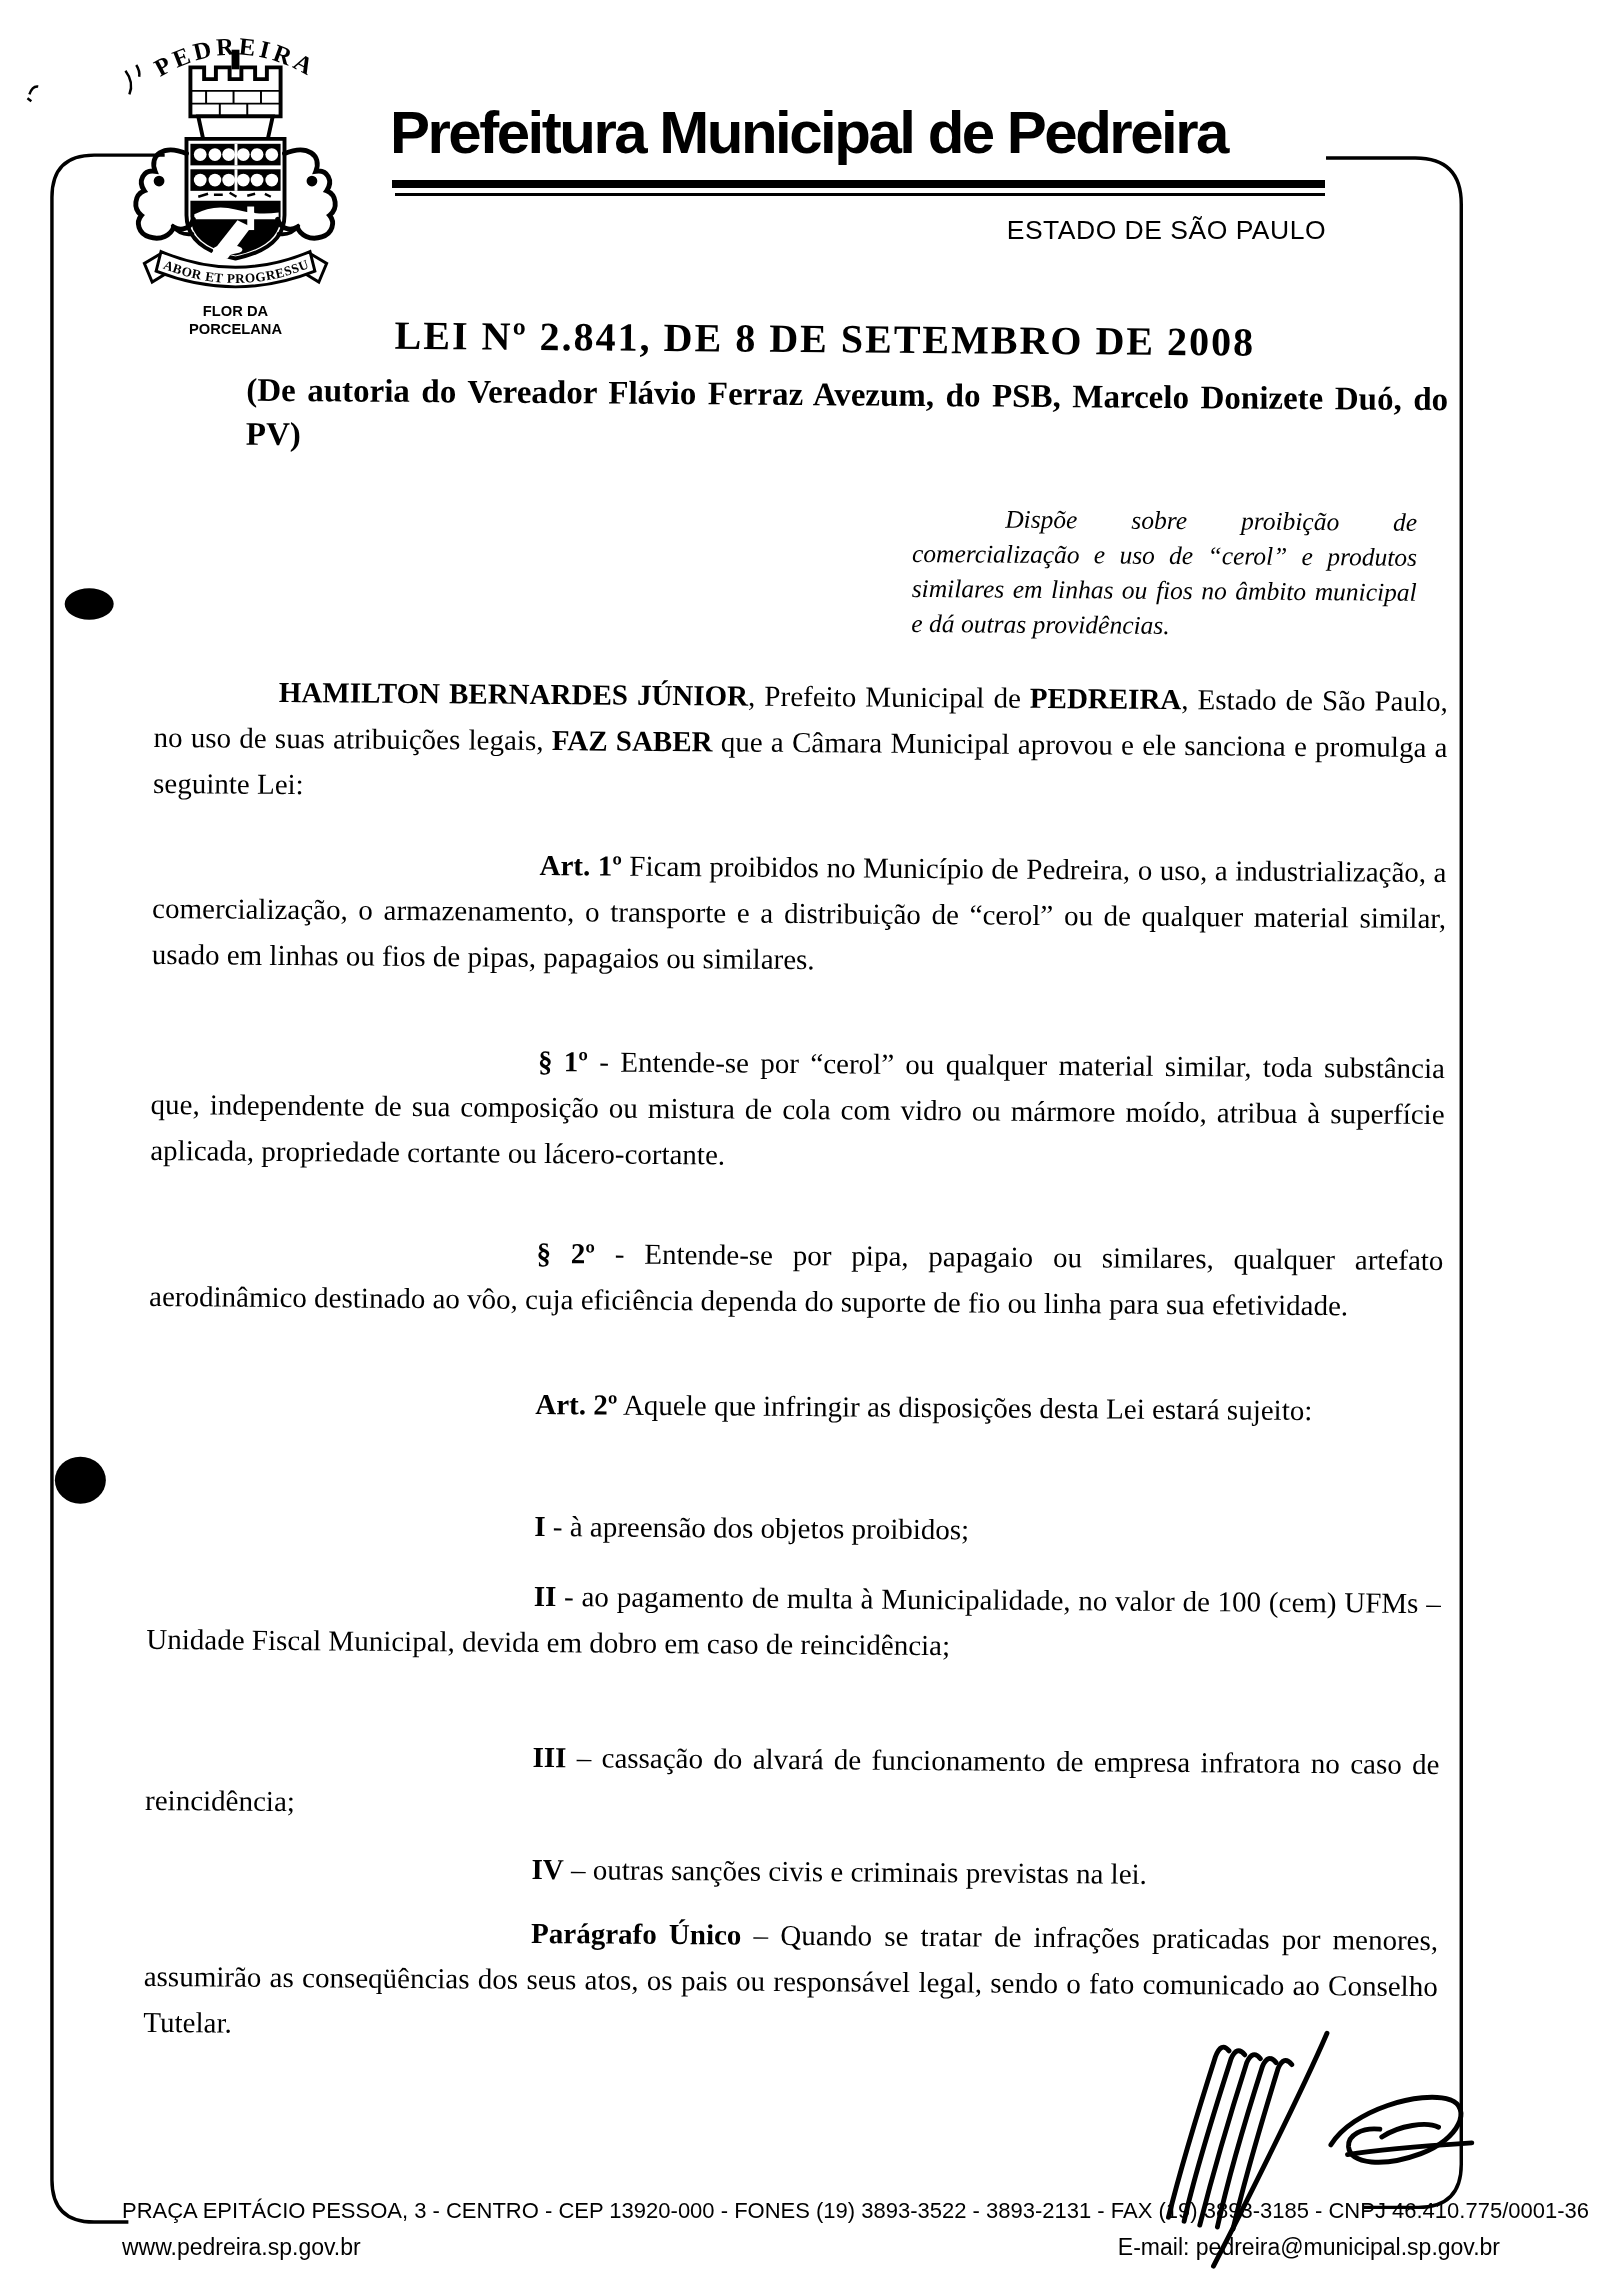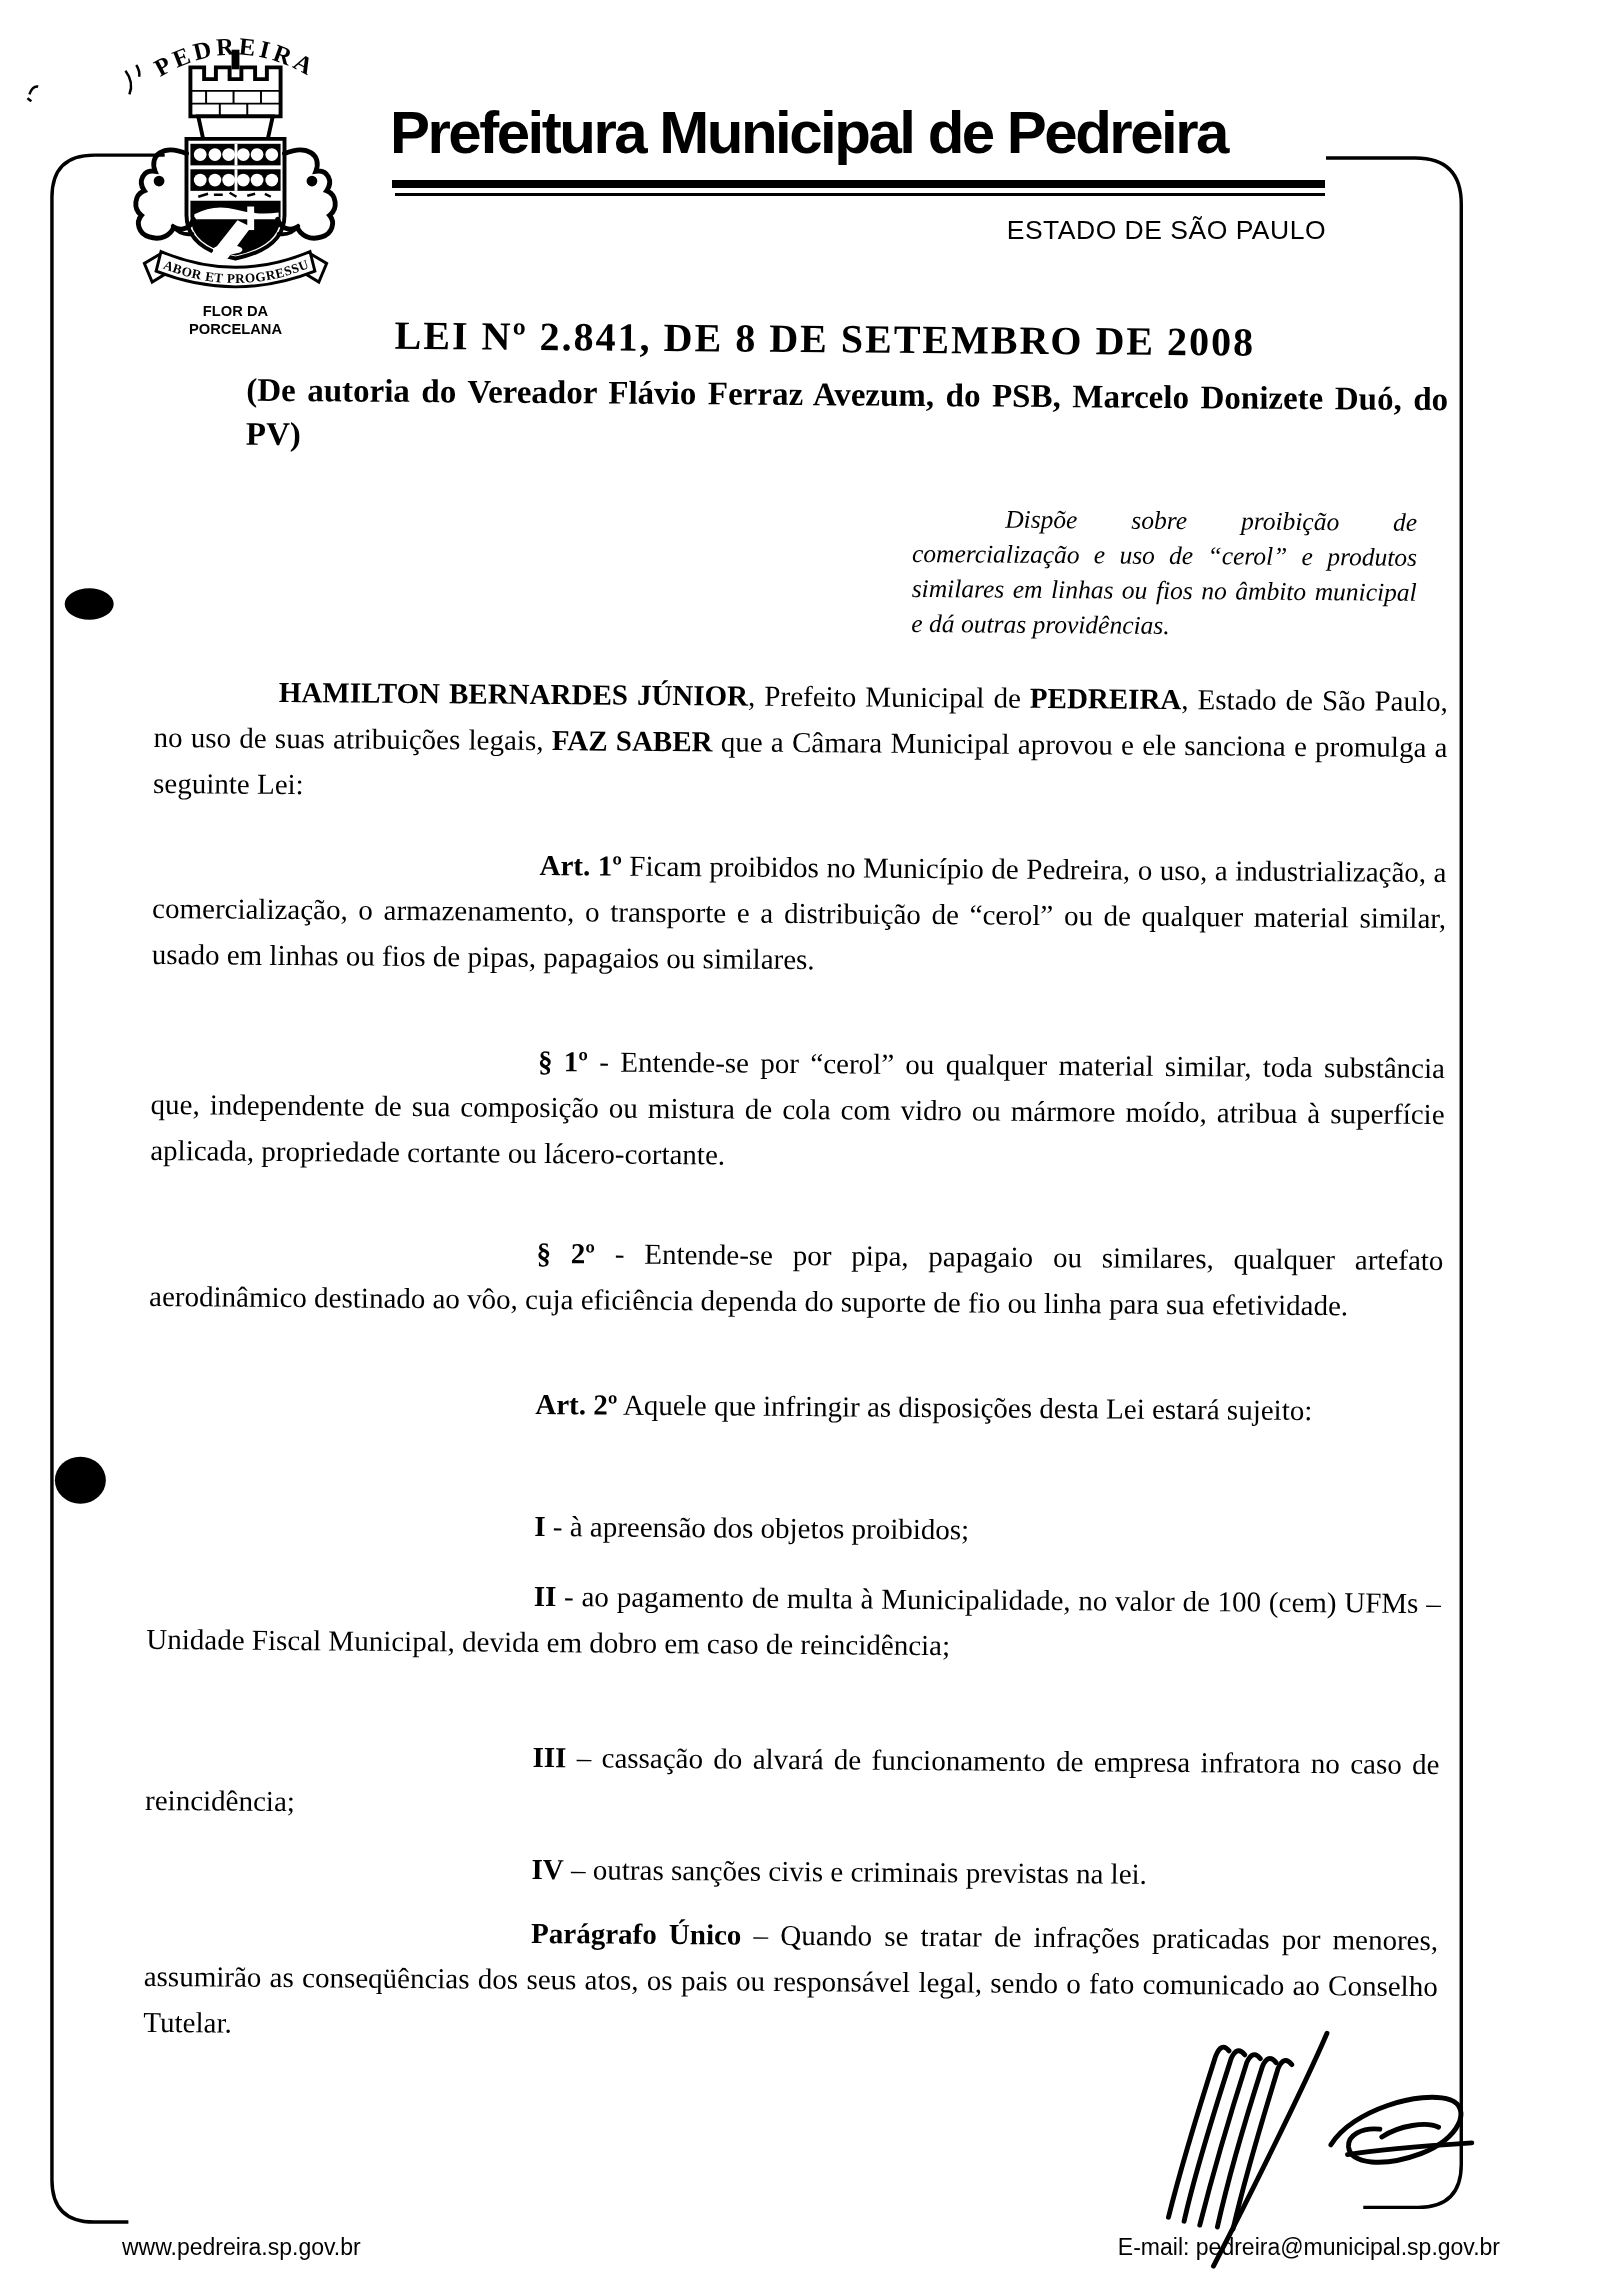--- a/index.html
+++ b/index.html
@@ -177,19 +177,20 @@
       <path d="M74 230 C88 175 106 114 122 64 Q128 50 136 60"></path>
       <path d="M92 232 C104 178 122 118 138 68 Q144 54 152 64"></path>
       <path d="M108 234 C120 182 138 122 154 70 Q160 56 168 66"></path>
       <path d="M88 272 C120 210 180 90 204 34"></path>
       <path d="M208 148 C230 112 300 92 330 102 C352 110 340 142 300 157 C262 171 228 168 226 150 C225 138 240 130 258 132"></path>
       <path d="M225 158 C260 152 320 148 352 146"></path>
       <path d="M260 140 C278 128 306 124 318 130"></path>
     </g>
   </svg>
 
+  <p class="footer-line1">PRAÇA EPITÁCIO PESSOA, 3 - CENTRO - CEP 13920-000 - FONES (19) 3893-3522 - 3893-2131 - FAX (19) 3893-3185 - CNPJ 46.410.775/0001-36</p>
   <div class="footer-line2">
     <span>www.pedreira.sp.gov.br</span>
     <span>E-mail: pedreira@municipal.sp.gov.br</span>
   </div>
 
 </div>
 
 
 </body></html>

